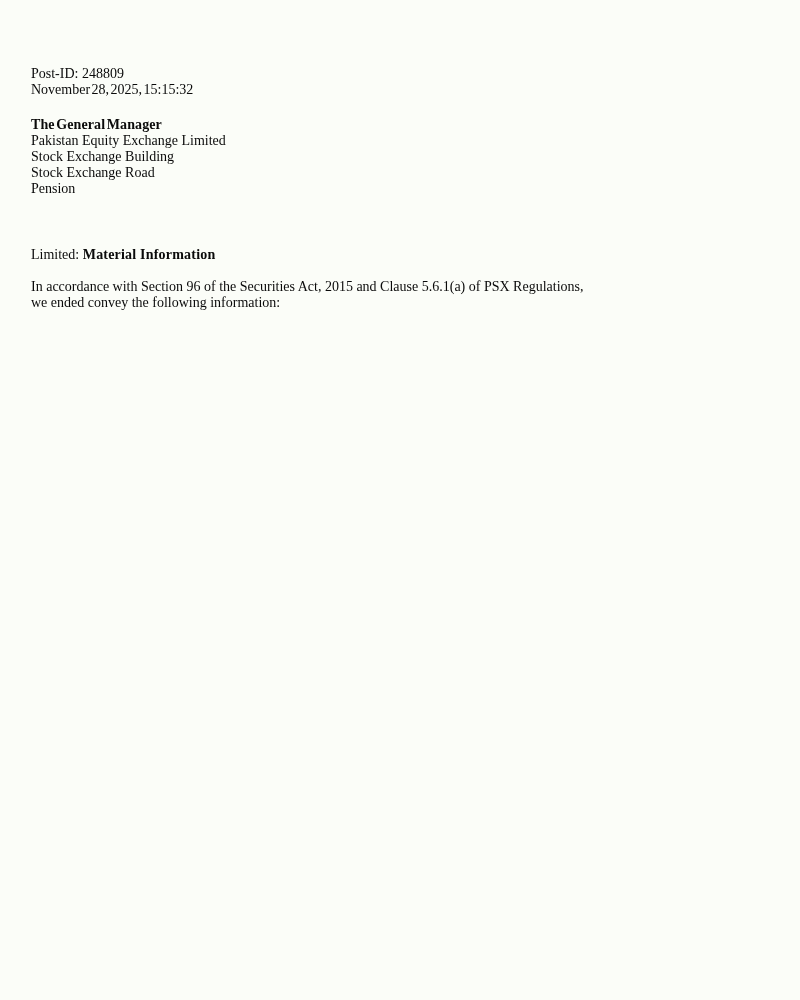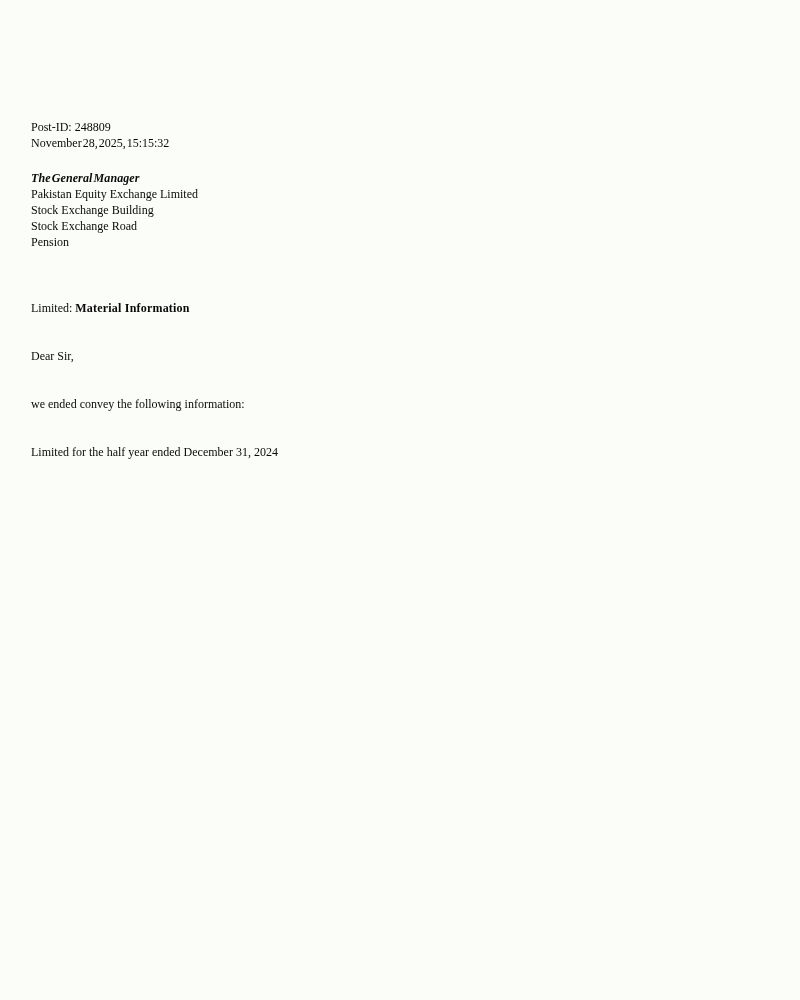--- a/index.html
+++ b/index.html
@@ -9,41 +9,40 @@
   body {
     width: 800px;
     height: 1000px;
     background: #fbfdf8;
     overflow: hidden;
   }
   .letter {
     box-sizing: border-box;
     width: 800px;
     height: 1000px;
-    padding: 119px 2px 0 31px;
+    padding: 66px 2px 0 31px;
     font-family: "Liberation Serif", serif;
-    font-size: 12px;
+    font-size: 14px;
     line-height: 16px;
     color: #0a0a0a;
   }
   .letter p {
     margin: 0;
     padding: 0;
   }
   .meta-datetime {
     word-spacing: -2px;
   }
   .addressee {
     margin-top: 19px !important;
   }
   .addressee-name {
     font-weight: bold;
     word-spacing: -2px;
     letter-spacing: 0.1px;
-    font-style: italic;
   }
   .subject {
     margin-top: 50px !important;
   }
   .subject-value {
     font-weight: bold;
     letter-spacing: 0.2px;
     margin-top: 9px;
   }
   .salutation {
@@ -61,20 +60,19 @@
 
 <div class="letter">
 
   <p class="meta"><span>Post-ID: 248809</span><br><span class="meta-datetime">November 28, 2025, 15:15:32</span></p>
 
   <p class="addressee"><span class="addressee-name">The General Manager</span><br><span>Pakistan Equity Exchange Limited</span><br><span>Stock Exchange Building</span><br><span>Stock Exchange Road</span><br><span>Pension</span></p>
 
   <p class="subject"><span>Limited:</span>
     <span class="subject-value">Material Information</span></p>
 
-  <p class="salutation">Dear Sir,</p>
 
-  <p class="body-paragraph"><br><span>we ended convey the following information:</span></p>
+  <p class="body-paragraph"><span>In accordance with Section 96 of the Securities Act, 2015 and Clause 5.6.1(a) of PSX Regulations,</span><br><span>we ended convey the following information:</span></p>
 
-  <p class="body-paragraph"><br><span>Limited for the half year ended December 31, 2024</span></p>
+  <p class="body-paragraph"><br></p>
 
 
 </div>
 
 </body></html>

